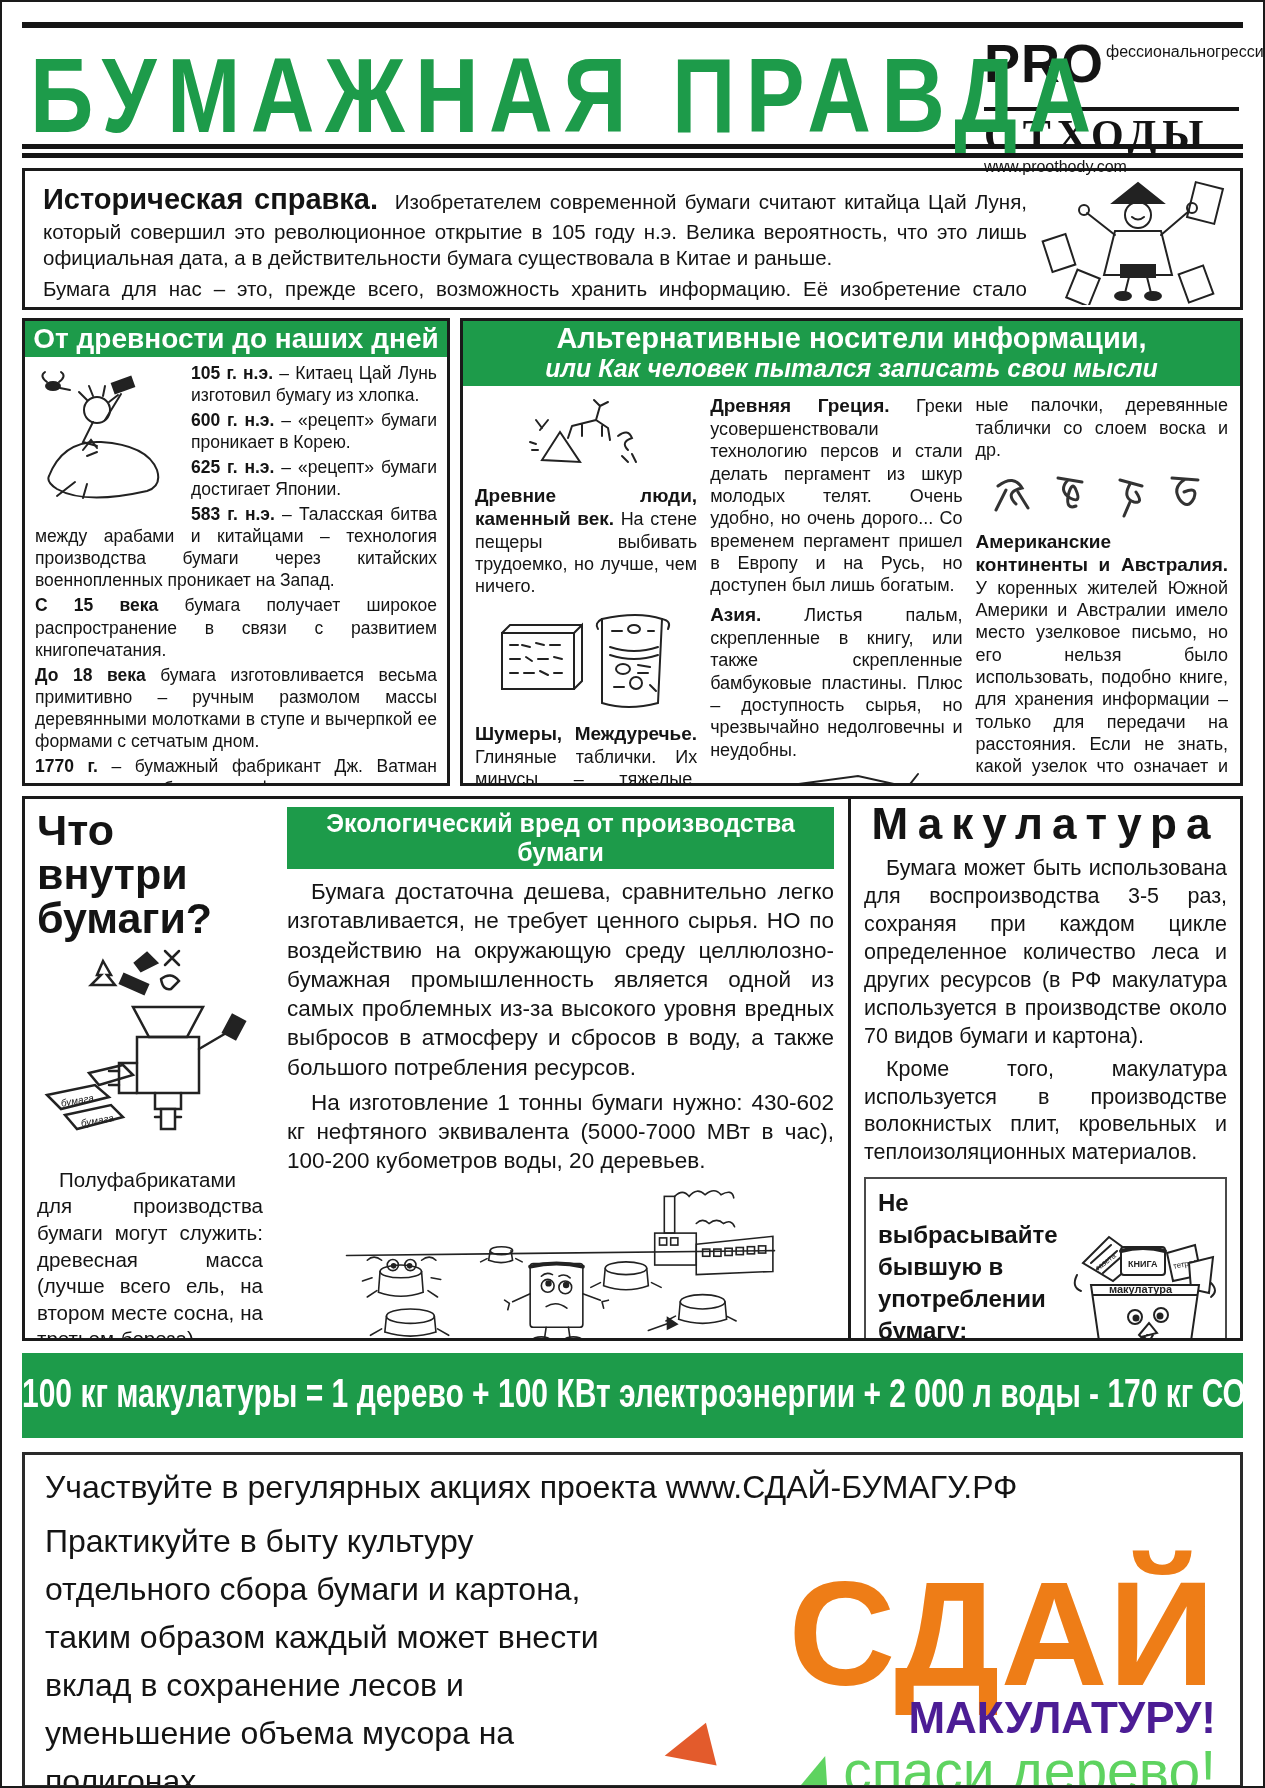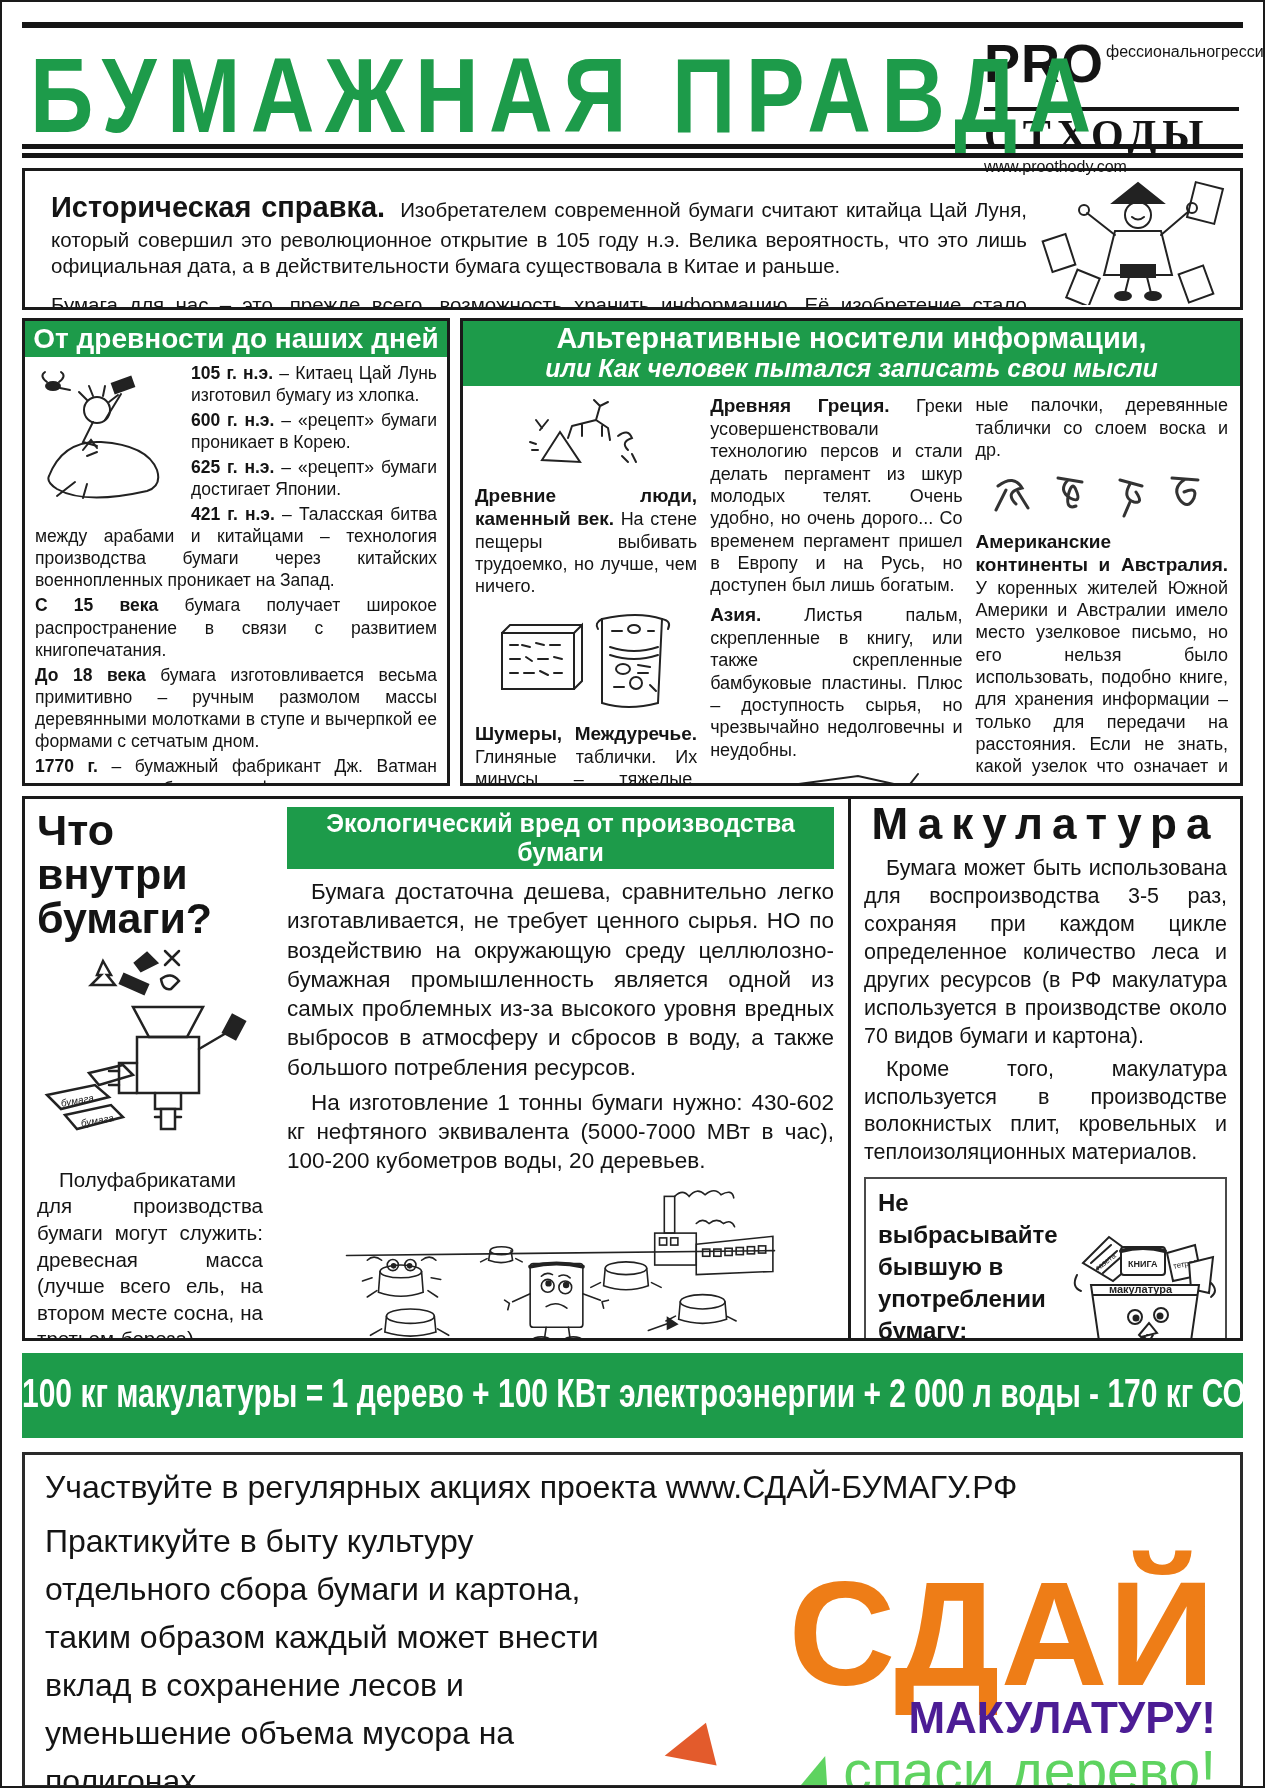--- a/index.html
+++ b/index.html
@@ -29,21 +29,21 @@
   .logo-suffixes{display:flex; font-size:16px; line-height:1.12; margin:5px 0 0 2px; font-weight:normal;align-items:flex-end;}
   .logo-brand{border-top:4px solid #151515; margin-top:18px; font-size:42px; font-weight:bold; letter-spacing:6px; line-height:1.15;font-family:Liberation Serif, serif;}
   .logo-url{font-size:16px; margin-top:-2px;}
 
   
   .box{border:3px solid #1a1a1a; box-sizing:border-box; background:#fff;}
   .bar{background:#1d9b4a; color:#ffffff; font-weight:bold; text-align:center;}
 
   
   .intro{margin-top:10px; padding:6px 14px 8px 14px; height:142px; overflow:hidden;}
-  .intro p{margin:12px; font-size:20.5px; line-height:1.3; text-align:justify;}
+  .intro p{margin:4px; font-size:20.5px; line-height:1.3; text-align:justify;}
   .intro .lead{font-size:29px; font-weight:bold;}
   .intro svg{float:right; margin:0 0 2px 14px;}
 
   
   .row2{display:flex; gap:10px; margin-top:8px; height:468px;}
   .tl-box{width:428px; overflow:hidden;}
   .tl-box .bar{font-size:28px; padding:2px 0;}
   .tl-body{padding:5px 10px 4px 10px; font-size:17.5px; line-height:1.26; text-align:justify;}
   .tl-body p{margin:0 0 3px 0;}
   .tl-body b{white-space:nowrap;}
@@ -165,21 +165,21 @@
             <path d="M58,58 l-10,20 l14,4"></path>
             <path d="M48,86 l8,-10 l6,8"></path>
             <path d="M52,92 l10,-4"></path>
             <ellipse cx="18" cy="22" rx="7" ry="4" fill="#222"></ellipse>
             <path d="M12,18 q-8,-6 -2,-10 M24,18 q8,-6 2,-10 M25,24 l10,2"></path>
           </g>
         </svg>
         <p><b>105 г. н.э.</b> <span>–  Китаец  Цай Лунь изготовил бумагу  из хлопка.</span></p>
         <p><b>600 г. н.э.</b> <span>– «рецепт» бумаги проникает в Корею.</span></p>
         <p><b>625 г. н.э.</b> <span>– «рецепт» бумаги достигает Японии.</span></p>
-        <p><b>421 г. н.э.</b> <span>– Таласская битва между арабами и китайцами – технология производства бумаги через китайских военнопленных проникает на Запад.</span></p>
+        <p><b>583 г. н.э.</b> <span>– Таласская битва между арабами и китайцами – технология производства бумаги через китайских военнопленных проникает на Запад.</span></p>
         <div class="clr"></div>
         <p><b>С 15 века</b> <span>бумага получает широкое распространение в связи с развитием книгопечатания.</span></p>
         <p><b>До 18 века</b> <span>бумага изготовливается весьма примитивно – ручным размолом массы деревянными молотками в ступе и вычерпкой ее формами с сетчатым дном.</span></p>
         <p><b>1770 г.</b> <span>– бумажный фабрикант Дж. Ватман вводит новую бумажную форму, позволявшую получить листы бумаги без следов сетки.</span></p>
 
       </div>
     </section>
 
     <section class="box alt-box">
       <div class="bar alt-head">

